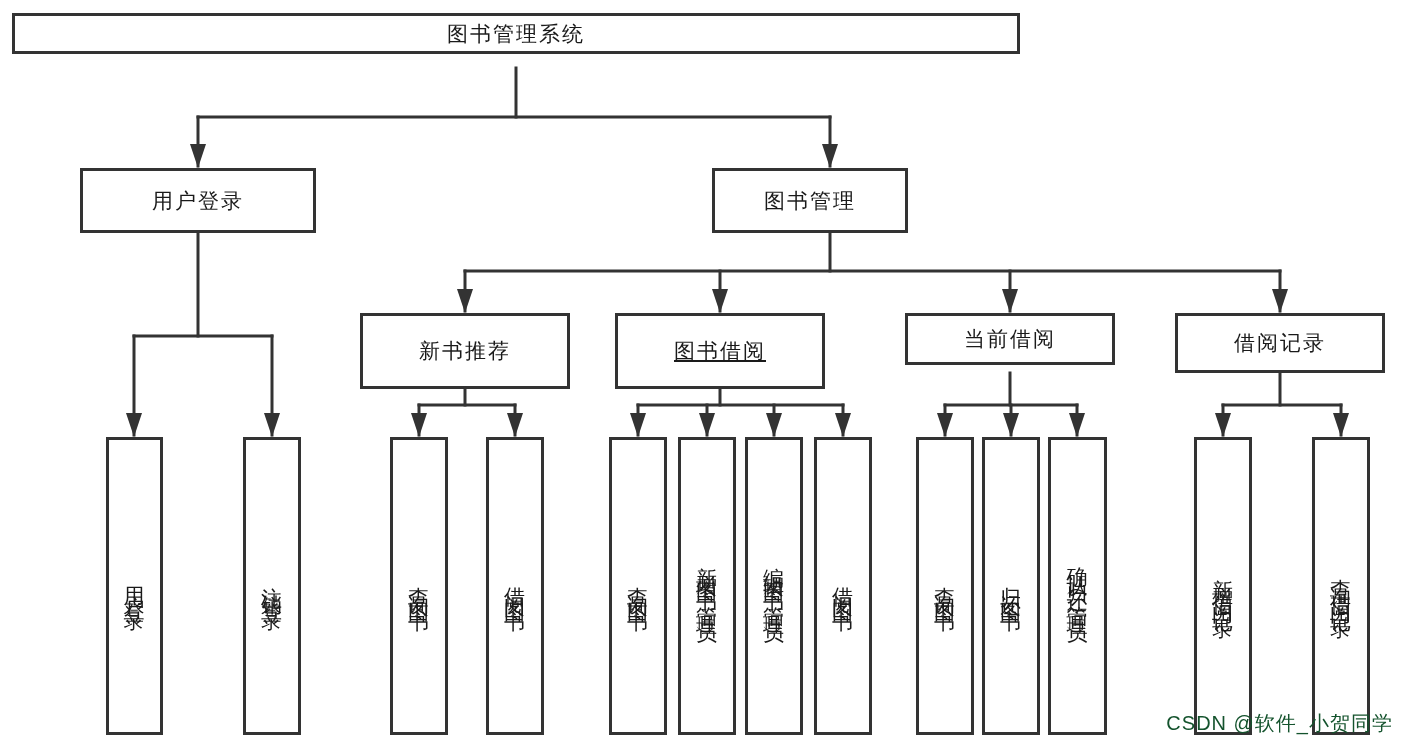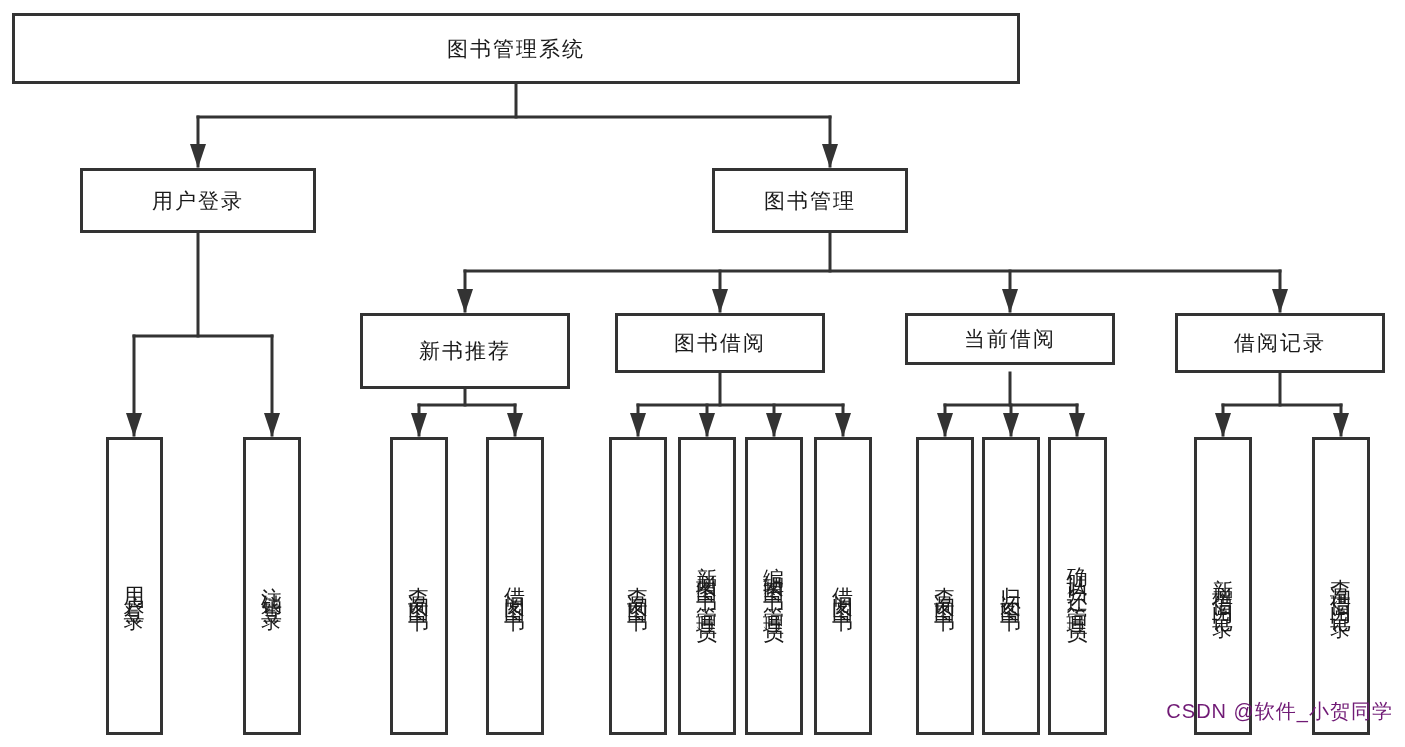--- a/index.html
+++ b/index.html
@@ -23,22 +23,22 @@
     text-align:center;
   }
   .vnode{
     writing-mode:vertical-rl;
     letter-spacing:8px;
     line-height:1;
     font-size:21px;
   }
   .watermark{
     position:absolute;
-    right:12px;bottom:22px;
-    color:#701a75;
+    right:12px;bottom:10px;
+    color:#14532d;
     font-size:20px;
     letter-spacing:1px;
   }
 </style>
 </head>
 <body>
 
 <div id="canvas">
 
   <svg id="wires" viewBox="0 0 1405 747" xmlns="http://www.w3.org/2000/svg">
@@ -100,27 +100,27 @@
       <polygon points="766,413 782,413 774,437"></polygon>
       <polygon points="835,413 851,413 843,437"></polygon>
       <polygon points="937,413 953,413 945,437"></polygon>
       <polygon points="1003,413 1019,413 1011,437"></polygon>
       <polygon points="1069,413 1085,413 1077,437"></polygon>
       <polygon points="1215,413 1231,413 1223,437"></polygon>
       <polygon points="1333,413 1349,413 1341,437"></polygon>
     </g>
   </svg>
 
-  <div class="node" style="left:12px;top:13px;width:1008px;height:71px;">图书管理系统</div>
+  <div class="node" style="left:12px;top:13px;width:1008px;height:41px;">图书管理系统</div>
 
   <div class="node" style="left:80px;top:168px;width:236px;height:65px;">用户登录</div>
   <div class="node" style="left:712px;top:168px;width:196px;height:65px;">图书管理</div>
 
   <div class="node" style="left:360px;top:313px;width:210px;height:76px;">新书推荐</div>
-  <div class="node" style="left:615px;top:313px;width:210px;height:60px;">图书借阅</div>
+  <div class="node" style="left:615px;top:313px;width:210px;height:76px;text-decoration:underline;">图书借阅</div>
   <div class="node" style="left:905px;top:313px;width:210px;height:52px;text-align:right;">当前借阅</div>
   <div class="node" style="left:1175px;top:313px;width:210px;height:60px;">借阅记录</div>
 
   <div class="node vnode" style="left:106px;top:437px;width:57px;height:298px;">用户登录</div>
   <div class="node vnode" style="left:243px;top:437px;width:58px;height:298px;">注销登录</div>
 
   <div class="node vnode" style="left:390px;top:437px;width:58px;height:298px;">查询图书</div>
   <div class="node vnode" style="left:486px;top:437px;width:58px;height:298px;">借阅图书</div>
 
   <div class="node vnode" style="left:609px;top:437px;width:58px;height:298px;">查询图书</div>

